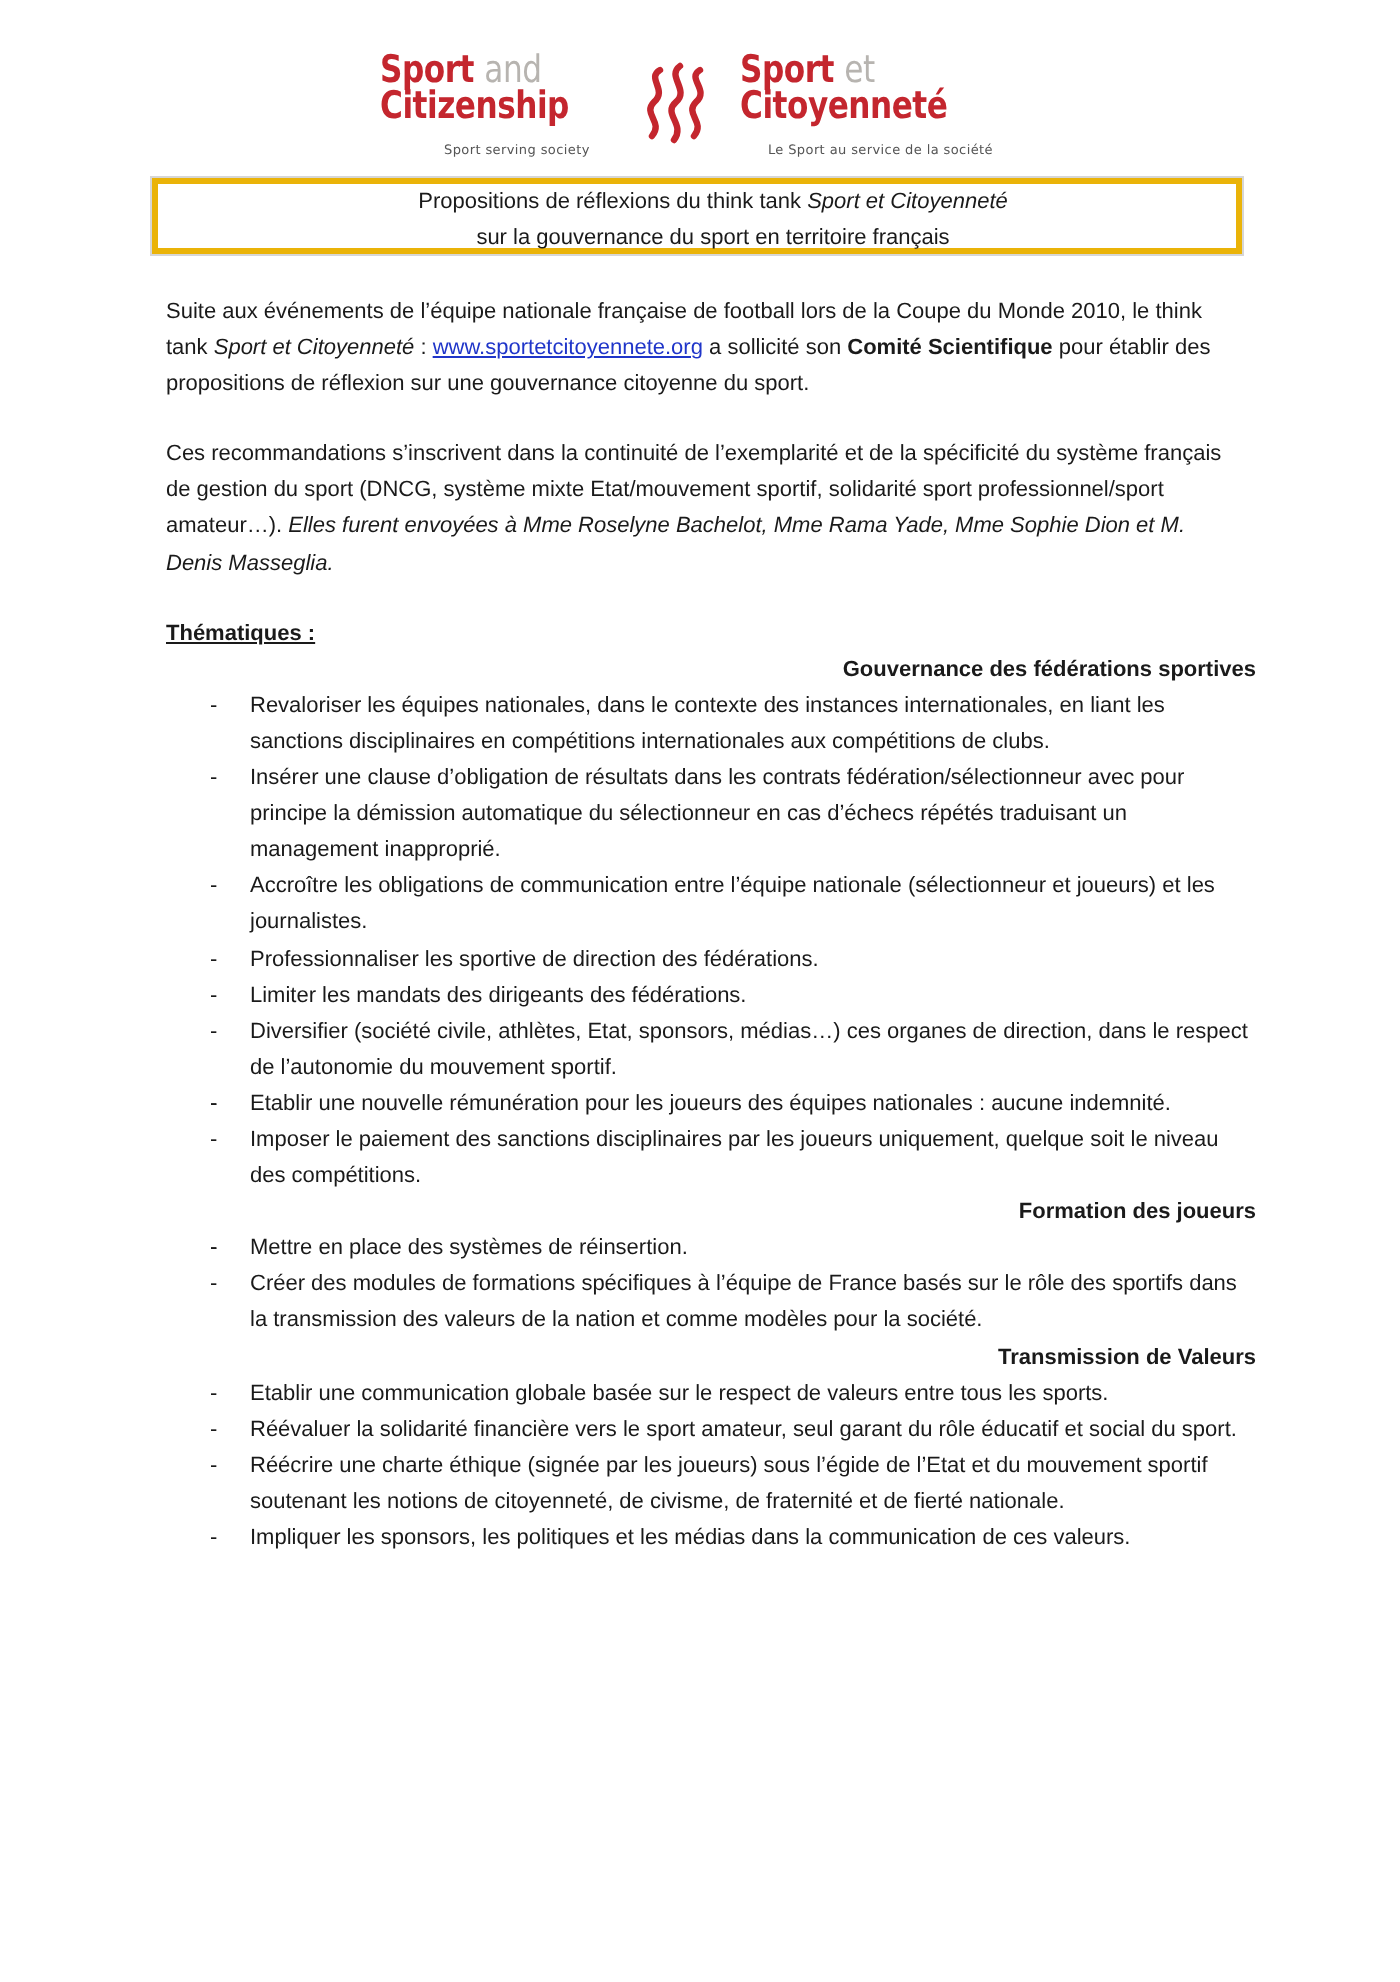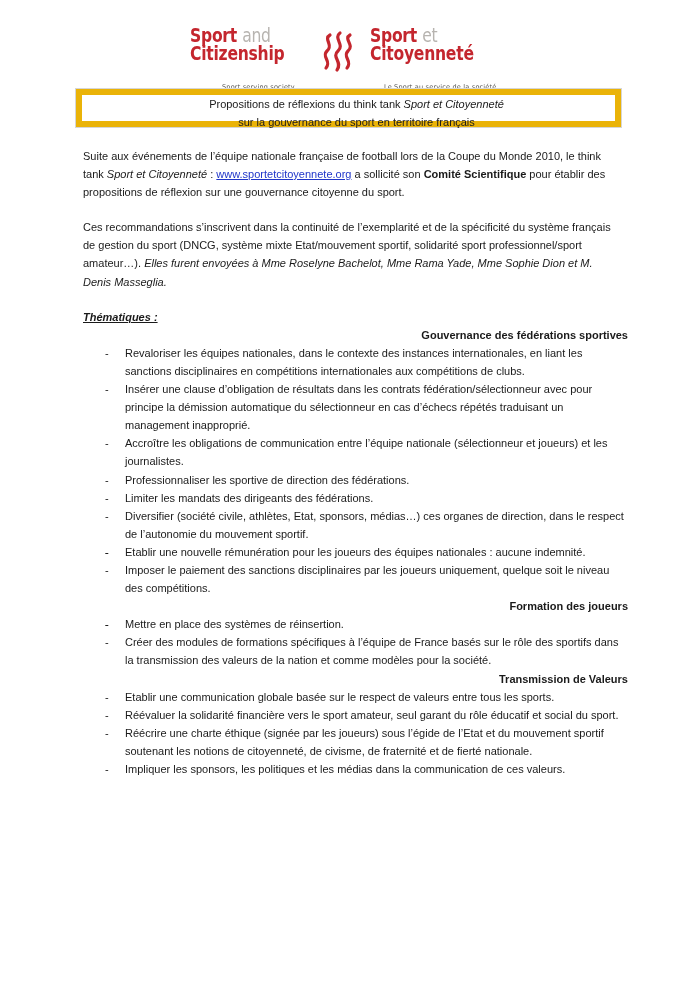--- a/index.html
+++ b/index.html
@@ -46,41 +46,41 @@
       height: 18px;
     }
     .logo-red { color: #c4262e; }
     .logo-grey { color: #b7b4b0; font-weight: normal; }
     .logo-tag {
       font-family: "DejaVu Sans", sans-serif;
       font-weight: normal;
       font-size: 6.5px;
       color: #555;
       letter-spacing: 0.2px;
-      margin-top: 16px;
+      margin-top: 4px;
       white-space: nowrap;
     }
     .logo-en .logo-tag { margin-left: 32px; }
     .logo-fr .logo-tag { margin-left: 0; text-align: right; }
     .logo-emblem {
       position: absolute;
       left: 128px;
       top: 2px;
       width: 44px;
       height: 44px;
     }
 
     
     .title-box {
       position: absolute;
       left: 76px;
       top: 89px;
       width: 545px;
       height: 38px;
-      border: 6px solid #eab308;
+      border: 3px solid #eab308;
       box-shadow: 0 0 0 1px #d6d6d6;
       text-align: center;
       font-size: 11px;
       line-height: 17.5px;
       padding-top: 1px;
       box-sizing: border-box;
       padding-left: 16px;
     }
 
     
@@ -91,21 +91,20 @@
       width: 545px;
       font-size: 11px;
       line-height: 18.1px;
     }
     .para { margin: 0 16px 17px 0; }
     .link { color: #1f35c9; text-decoration: underline; }
     .themes-heading {
       font-weight: bold;
       text-decoration: underline;
       margin: 2px 0 0 0;
-      font-style: italic;
     }
     .section-heading {
       font-weight: bold;
       margin: 0;
       text-align: right;
     }
     ul.items {
       list-style: none;
       margin: 0;
       padding: 0;

